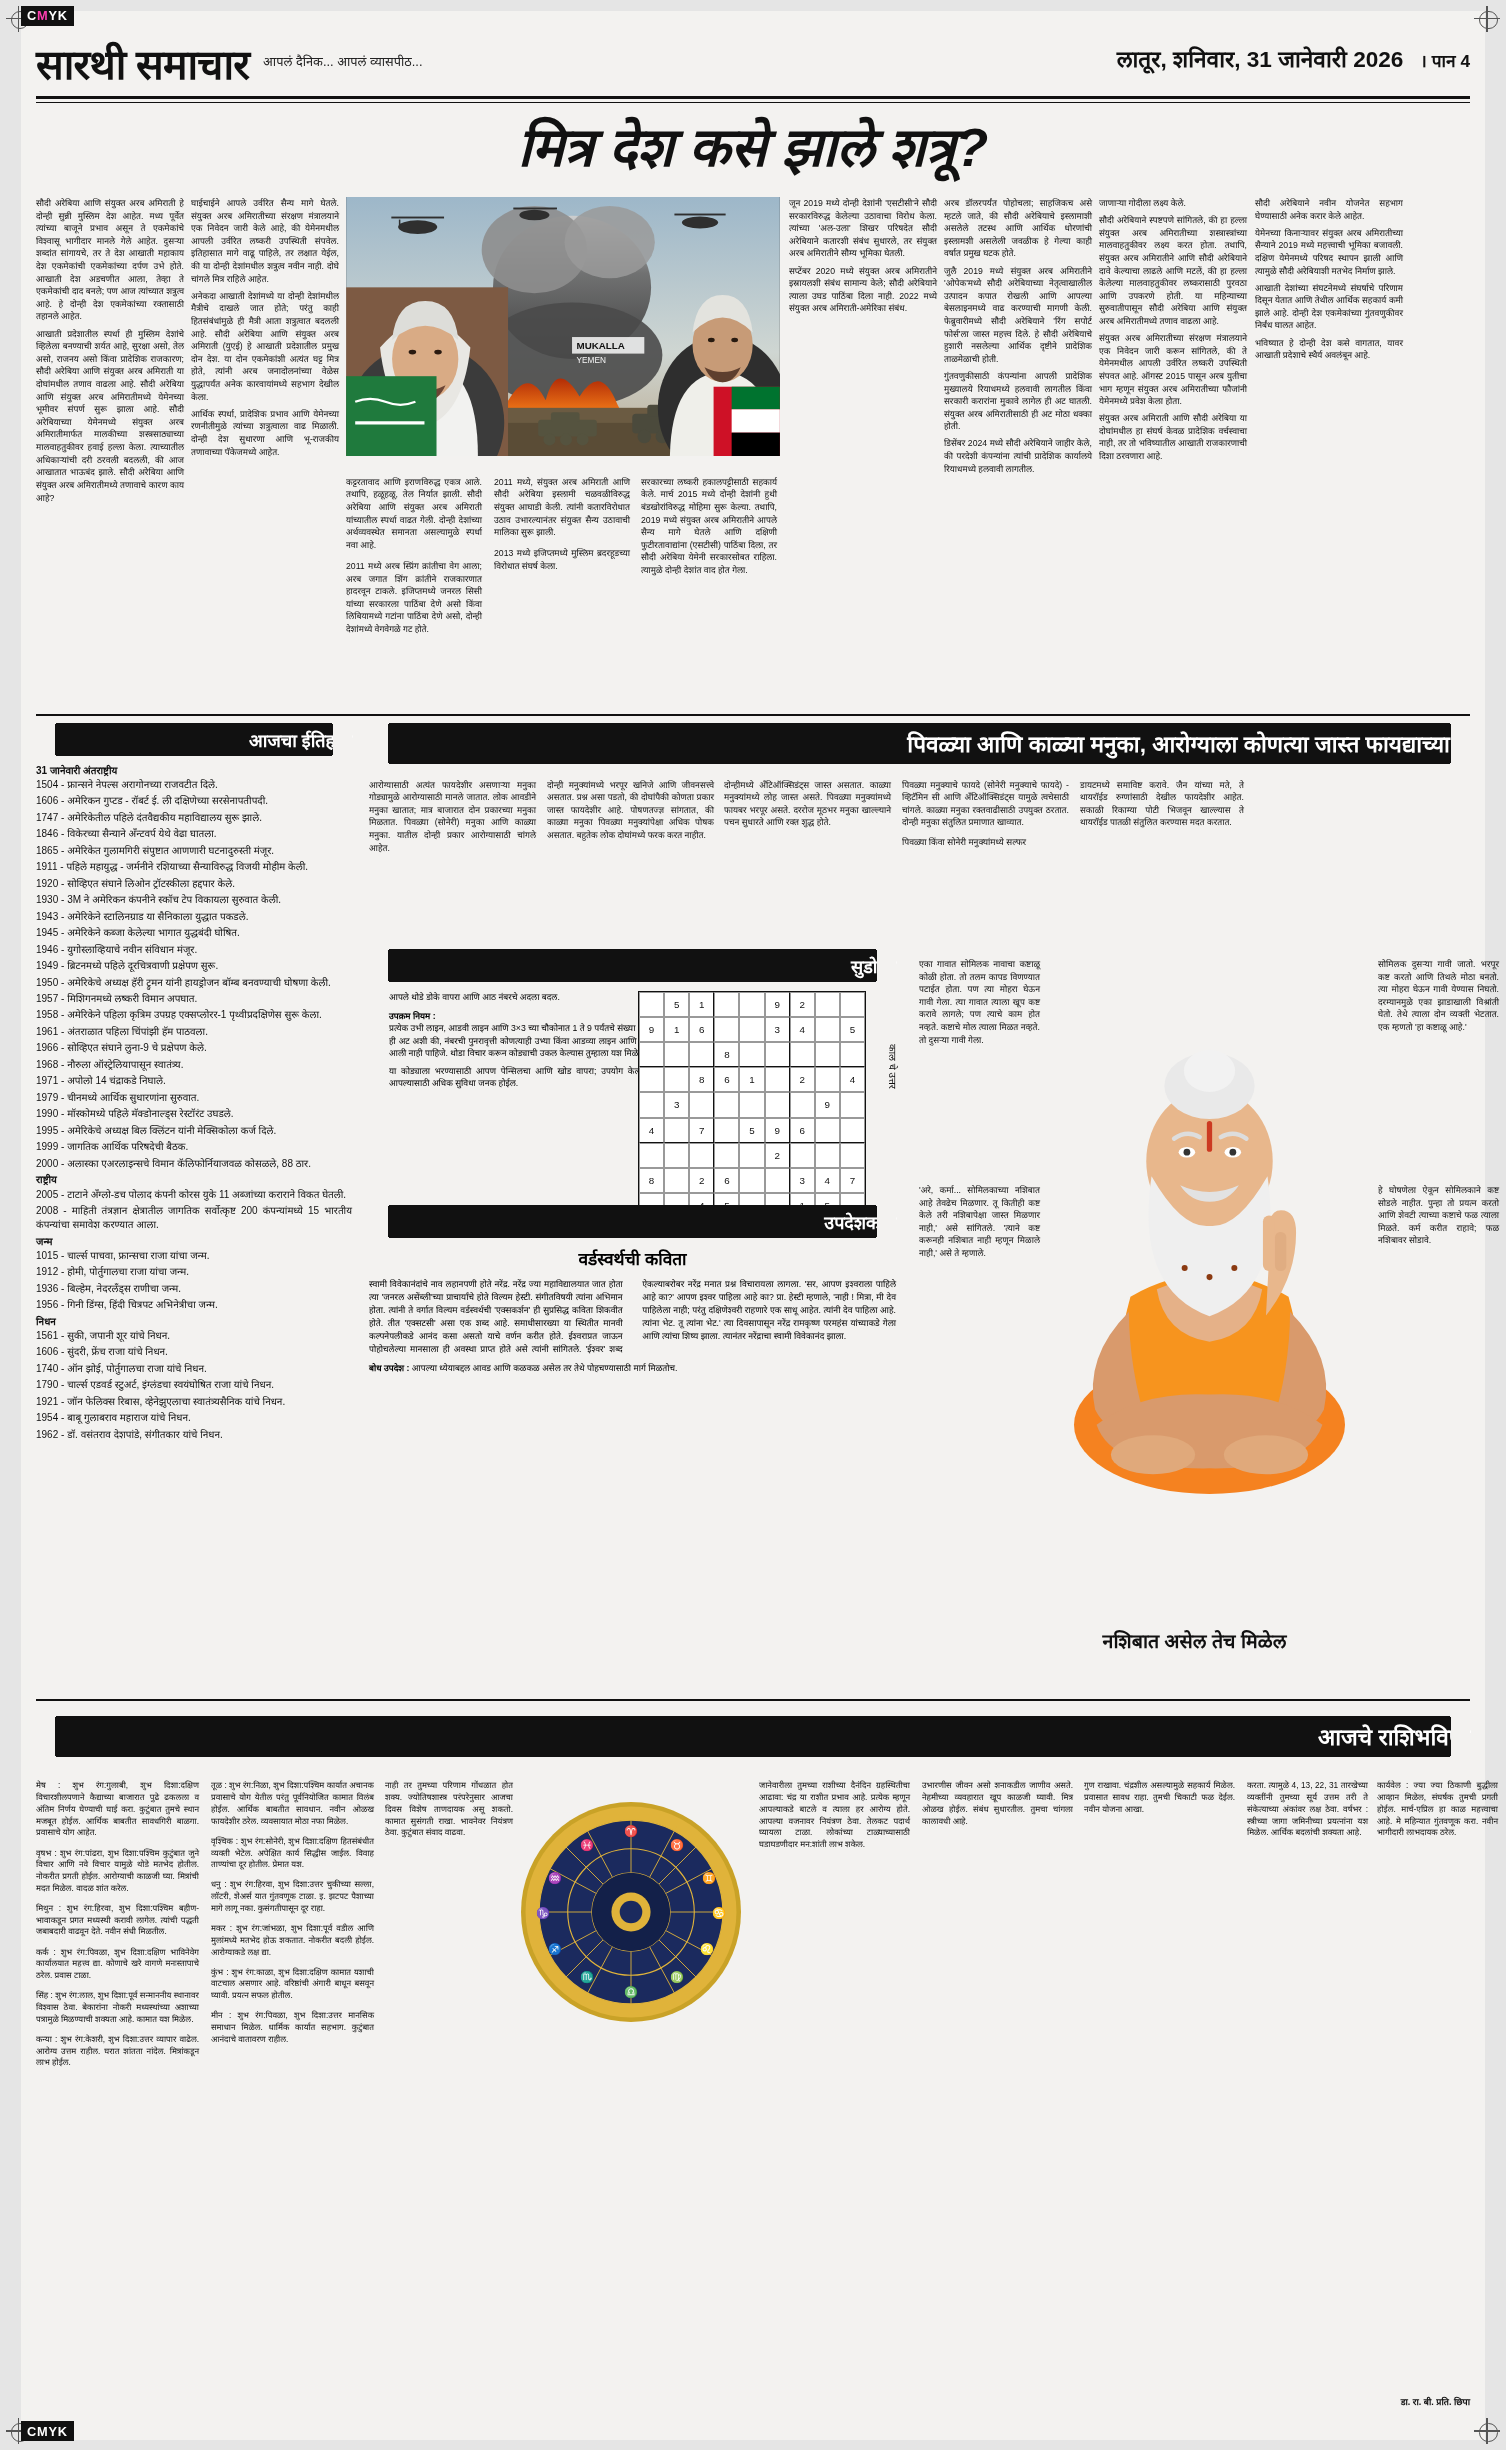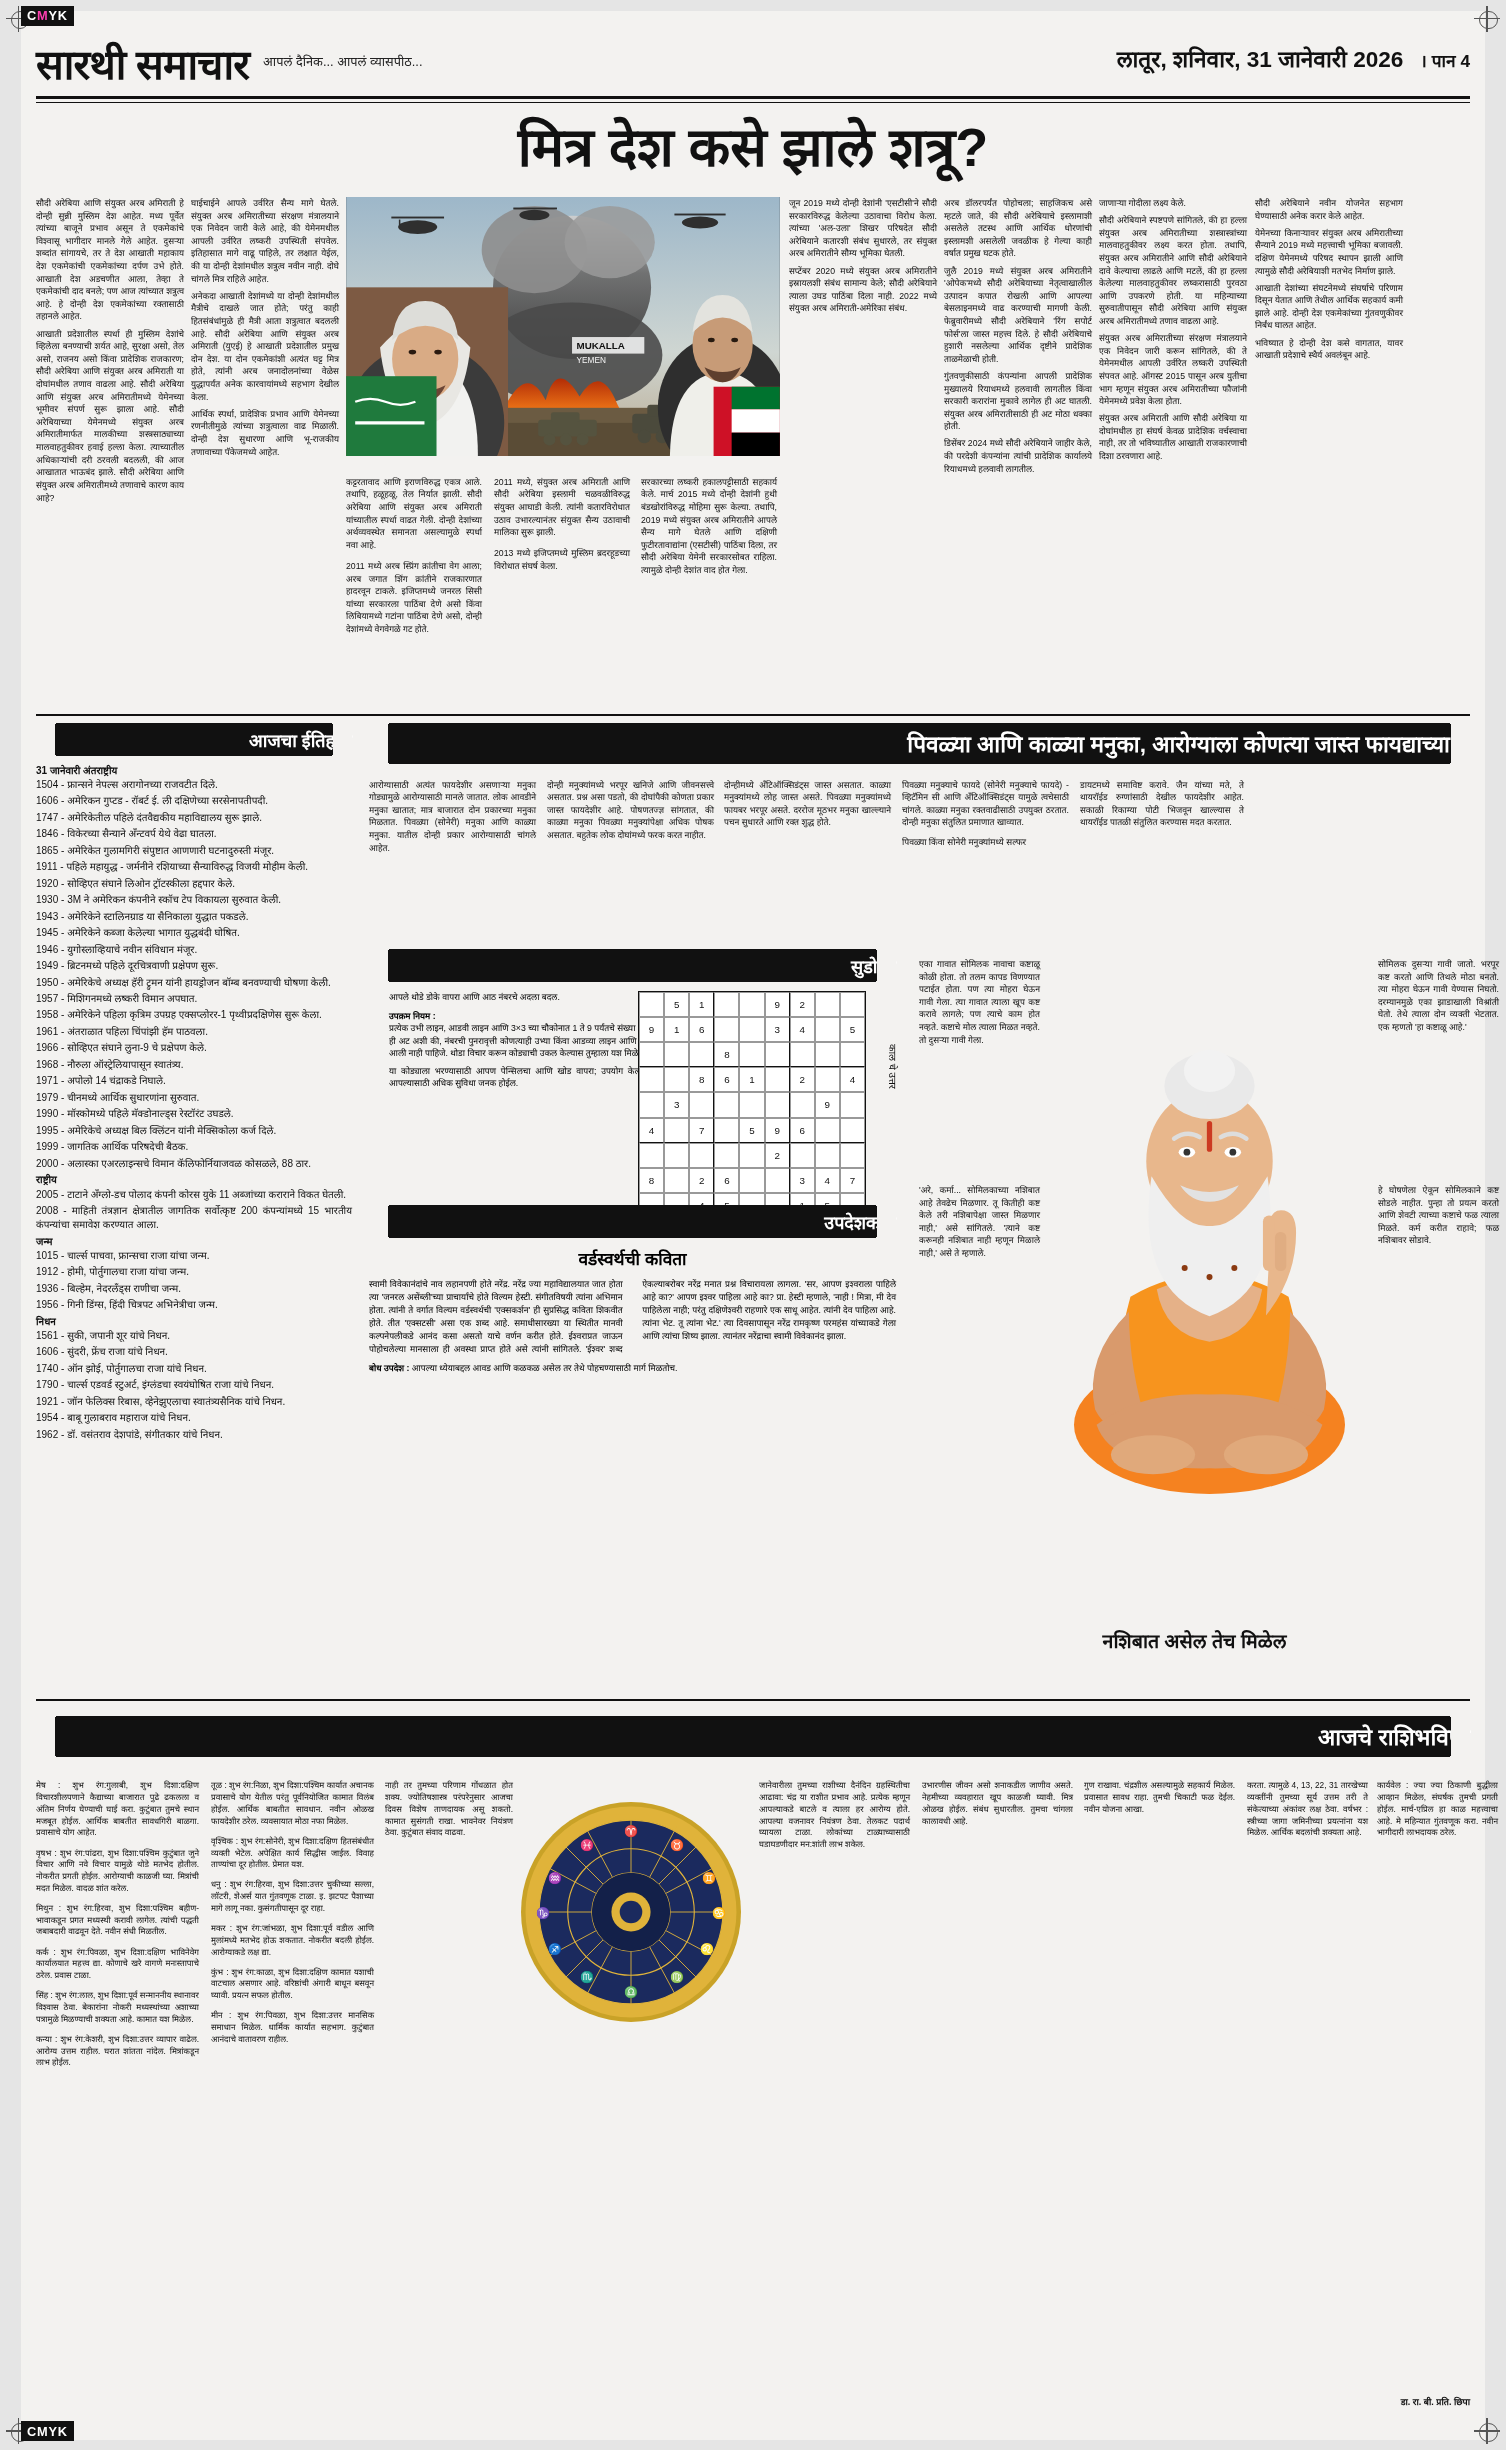--- a/index.html
+++ b/index.html
@@ -26,21 +26,21 @@
   .masthead{position:absolute;left:36px;top:35px;right:36px;height:57px;}
   .mast-title{font-size:41px;font-weight:bold;color:#111;letter-spacing:-0.8px;display:inline-block;vertical-align:middle;}
   .mast-tag{display:inline-block;font-size:12.8px;color:#222;margin-left:10.5px;vertical-align:middle;padding-bottom:4.5px;}
   .mast-right{position:absolute;right:0;top:7.5px;text-align:right;}
   .mast-date{font-size:22.6px;font-weight:bold;color:#111;display:inline-block;}
   .mast-page{font-size:17.3px;font-weight:bold;color:#111;display:inline-block;margin-left:13.6px;}
   .rule-thick{position:absolute;left:36px;right:36px;top:96px;height:3px;background:#111;}
   .rule-thin{position:absolute;left:36px;right:36px;top:102px;height:0.8px;background:#111;}
 
   .headline{position:absolute;left:36px;top:119px;right:36px;text-align:center;
-    font-size:54px;font-weight:bold;color:#111;line-height:1.05;}
+    font-size:54px;font-weight:bold;color:#111;line-height:1.05;font-style:italic;}
 
   
   .article{position:absolute;left:36px;top:197px;right:36px;height:512px;}
   .col{position:absolute;top:0;font-size:8.7px;line-height:1.45;text-align:justify;color:#111;}
   .col p{margin:0 0 4.5px 0;}
   .c1{left:0;width:148px;}
   .c2{left:155px;width:148px;}
   .c3{left:753px;width:148px;}
   .c4{left:908px;width:148px;}
   .c5{left:1063px;width:148px;}

